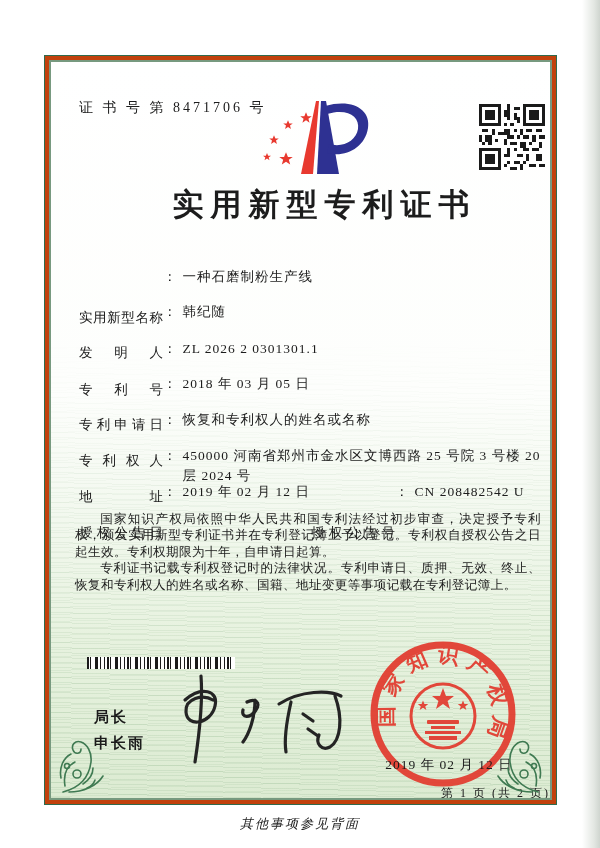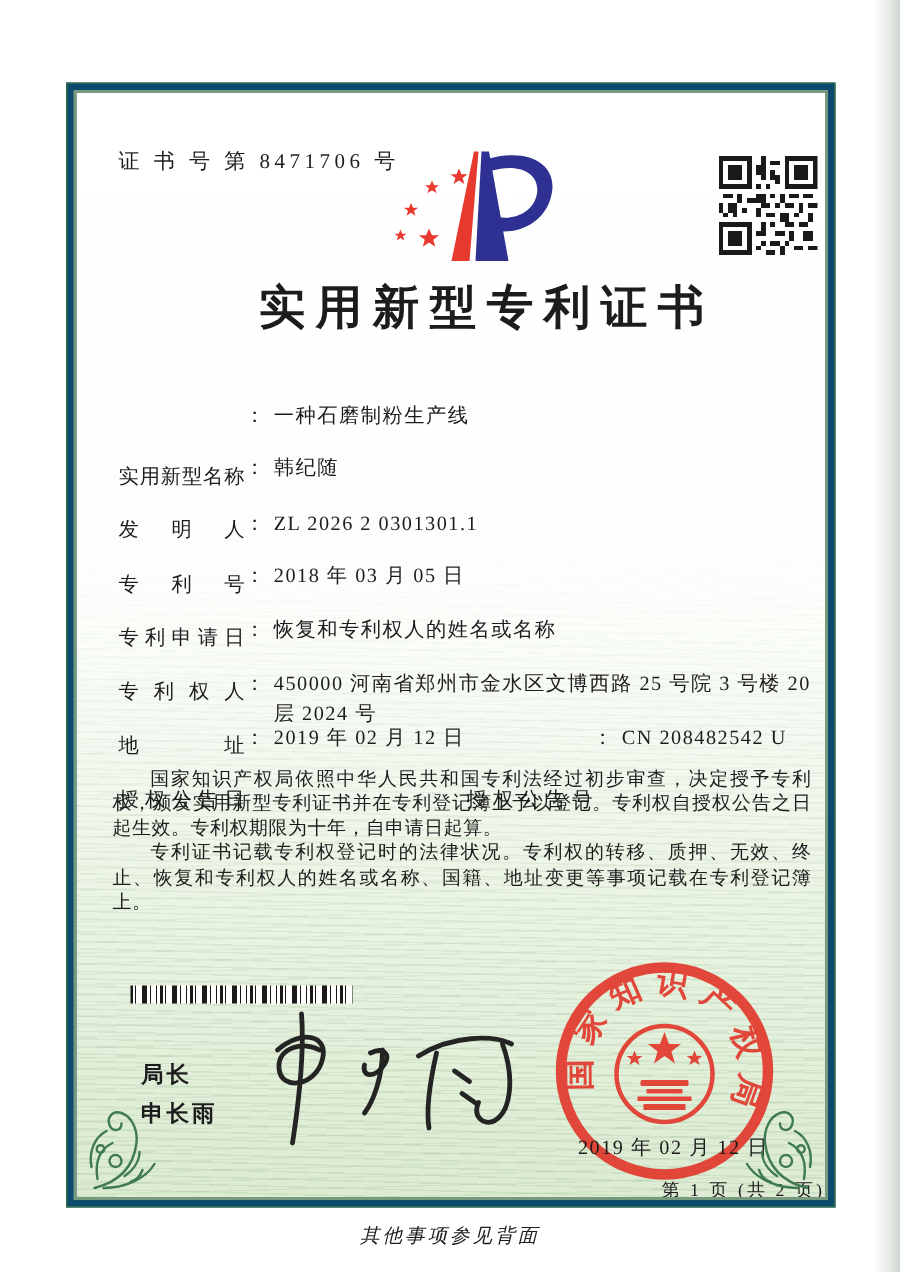--- a/index.html
+++ b/index.html
@@ -4,21 +4,21 @@
 <style>
   html,body{margin:0;padding:0;}
   body{
     width:600px;height:848px;position:relative;overflow:hidden;
     background:linear-gradient(90deg,#ffffff 0 97%,#e3e7e2 99%,#cfd5cf 100%);
     font-family:"Liberation Serif","DejaVu Serif",serif;color:#1c1c1c;
   }
   
   .frame{
     position:absolute;left:44px;top:55px;width:513px;height:750px;
-    border:1px solid #2f6a4d;box-sizing:border-box;background:#0c4a6e;
+    border:1px solid #2f6a4d;box-sizing:border-box;background:#c2410c;
   }
   .frame-inner{
     position:absolute;left:4px;top:4px;right:4px;bottom:4px;
     border:2px solid #77997f;
     background:linear-gradient(180deg,#ffffff 0%,#fdfefc 45%,#f2f8ee 62%,#e7f2df 78%,#dcebd2 100%);
     overflow:hidden;
   }
   .frame-inner::before{ 
     content:"";position:absolute;inset:0;
     background:
@@ -176,21 +176,21 @@
     </div>
     <div class="row row2col" style="top:420px">
       <span class="lbl">授权公告日</span><span class="colon">：</span><span class="val">2019 年 02 月 12 日</span>
       <span class="pair2">
         <span class="lbl">授权公告号</span><span class="colon">：</span><span class="val">CN 208482542 U</span>
       </span>
     </div>
 
     <div class="paras">
       <p>国家知识产权局依照中华人民共和国专利法经过初步审查，决定授予专利权，颁发实用新型专利证书并在专利登记簿上予以登记。专利权自授权公告之日起生效。专利权期限为十年，自申请日起算。</p>
-      <p>专利证书记载专利权登记时的法律状况。专利权的转移、质押、无效、终止、恢复和专利权人的姓名或名称、国籍、地址变更等事项记载在专利登记簿上。</p>
+      <p>专利证书记载专利权登记时的法律状况。专利申请日、质押、无效、终止、恢复和专利权人的姓名或名称、国籍、地址变更等事项记载在专利登记簿上。</p>
     </div>
 
     <div class="barcode"></div>
 
     <div class="signoff">
       <div>局长</div>
       <div>申长雨</div>
     </div>
 
     <svg class="signature" viewBox="0 0 210 110">

